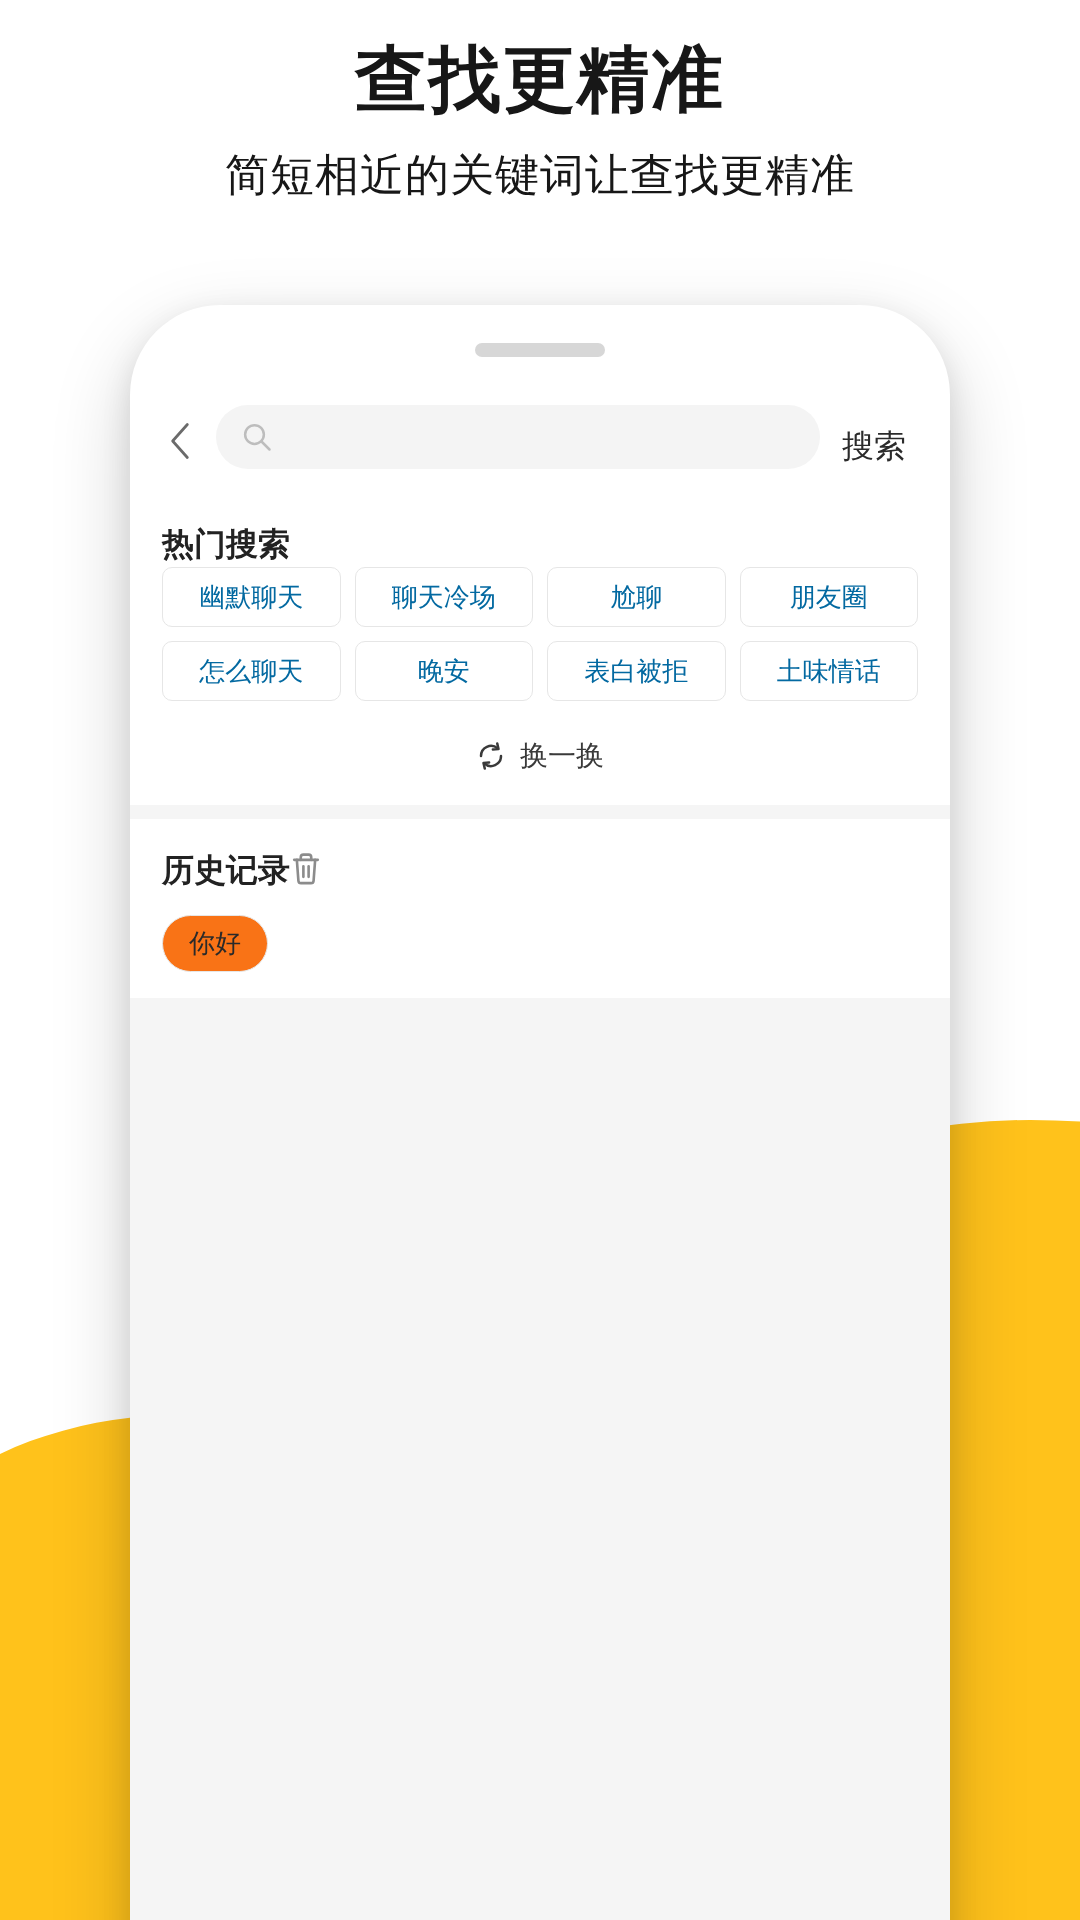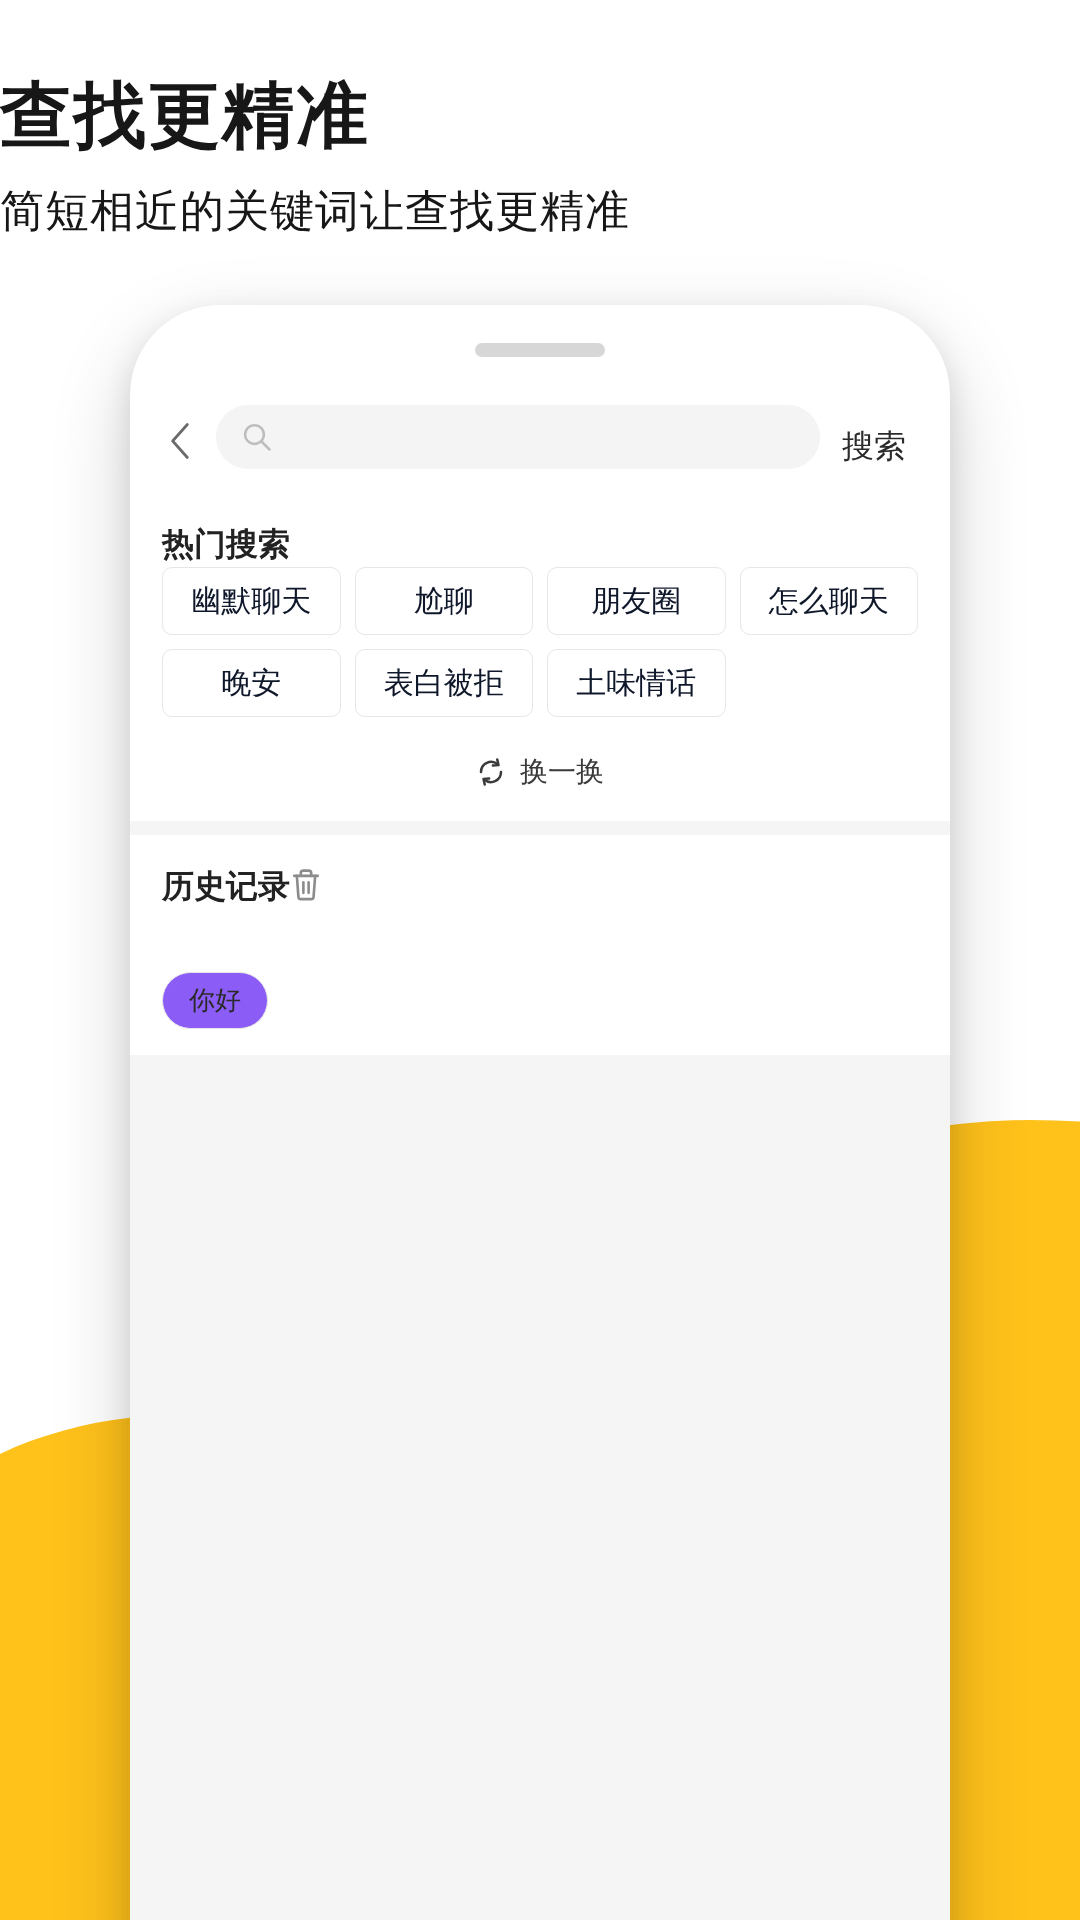--- a/index.html
+++ b/index.html
@@ -32,21 +32,22 @@
     height: 1400px;
     background: #ffc21b;
     border-radius: 50% 50% 50% 50% / 55% 45% 55% 45%;
     z-index: 0;
   }
 
   
   .hero {
     position: relative;
     z-index: 2;
-    padding-top: 68px;
+    text-align: center;
+    padding-top: 32px;
   }
   .hero-title {
     font-size: 72px;
     font-weight: 800;
     color: #171717;
     letter-spacing: 2px;
   }
   .hero-subtitle {
     font-size: 44px;
     font-weight: 400;
@@ -134,28 +135,28 @@
     margin-top: 54px;
   }
 
   
   .tag-grid {
     display: grid;
     grid-template-columns: repeat(4, 1fr);
     gap: 14px 14px;
   }
   .tag {
-    height: 68px;
+    height: 60px;
     border: 1.5px solid #e6e6e6;
     border-radius: 10px;
     display: flex;
     align-items: center;
     justify-content: center;
-    font-size: 30px;
-    color: #0f172a;
+    font-size: 26px;
+    color: #0369a1;
     background: #fff;
   }
 
   
   .refresh {
     display: flex;
     align-items: center;
     justify-content: center;
     gap: 14px;
     margin-top: 36px;
@@ -189,22 +190,21 @@
     padding: 0 32px 26px 32px;
     display: flex;
     gap: 14px;
   }
   .chip {
     padding: 10px 26px;
     border: 1.5px solid #e6e6e6;
     border-radius: 999px;
     font-size: 26px;
     color: #2a2a2a;
-    background: #8b5cf6;
-    margin-top: 41px;
+    background: #f97316;
   }
 
   
   .blank-area {
     background: #f5f5f5;
     height: 1000px;
   }
 </style>
 </head>
 <body>
@@ -234,20 +234,21 @@
           <line x1="16" y1="16" x2="22" y2="22" stroke="#bdbdbd" stroke-width="2" stroke-linecap="round"></line>
         </svg>
       </div>
       <div class="search-text">搜索</div>
     </div>
 
     <div class="section">
       <div class="section-title">热门搜索</div>
       <div class="tag-grid">
         <div class="tag">幽默聊天</div>
+        <div class="tag">聊天冷场</div>
         <div class="tag">尬聊</div>
         <div class="tag">朋友圈</div>
         <div class="tag">怎么聊天</div>
         <div class="tag">晚安</div>
         <div class="tag">表白被拒</div>
         <div class="tag">土味情话</div>
       </div>
       <div class="refresh">
         <svg viewBox="0 0 24 24">
           <path d="M4 12a8 8 0 0 1 13.3-6" fill="none" stroke="#3a3a3a" stroke-width="2" stroke-linecap="round"></path>

